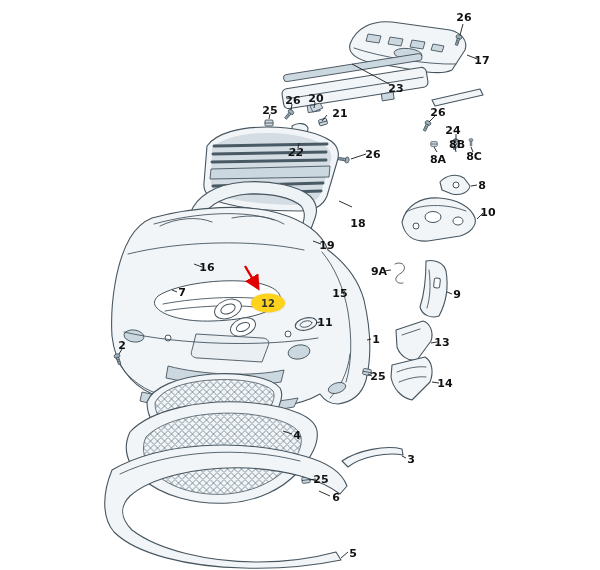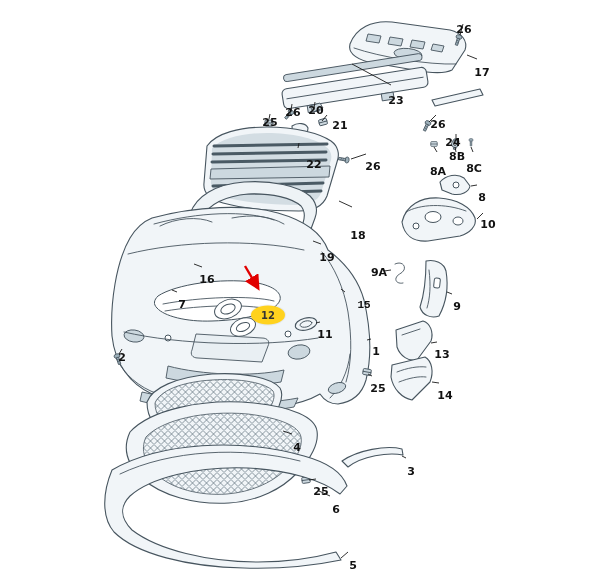--- a/index.html
+++ b/index.html
@@ -1,21 +1,21 @@
 <!DOCTYPE html>
 <html style="--highlight-color: #ffd21e; --arrow-color: #e10000;"><head>
 <meta charset="utf-8">
 <style>
   html,body{margin:0;padding:0;background:#fff;}
   .stage{position:relative;width:600px;height:570px;background:#ffffff;overflow:hidden;
          font-family:"DejaVu Sans","Liberation Sans",sans-serif;}
   .stage svg{position:absolute;left:0;top:0;}
   #callout-layer{position:absolute;left:0;top:0;width:600px;height:570px;pointer-events:none;}
   .callout{position:absolute;transform:translate(-50%,-50%);font-size:11px;font-weight:bold;
-           color:#111;line-height:1;pointer-events:auto;cursor:pointer;white-space:nowrap;margin-top:12px;}
+           color:#111;line-height:1;pointer-events:auto;cursor:pointer;white-space:nowrap;}
   .callout.highlighted{background:var(--highlight-color,#ffd21e);border-radius:50%;
            width:34px;height:19px;display:flex;align-items:center;justify-content:center;
            color:#333;font-size:10px;box-shadow:0 0 0 1px rgba(0,0,0,0.05);}
   
   .ol{fill:#f1f5f8;stroke:#47555f;stroke-width:1.1;stroke-linejoin:round}
   .sh{fill:#ccd8df;stroke:#47555f;stroke-width:0.9;stroke-linejoin:round}
   .wh{fill:#ffffff;stroke:#47555f;stroke-width:1}
   .ln{fill:none;stroke:#47555f;stroke-width:0.9;stroke-linecap:round}
   .dk{fill:#9db0ba;stroke:#47555f;stroke-width:0.8}
   .slats{stroke:#4a5a64;stroke-width:3;fill:none;stroke-linecap:round}
@@ -208,33 +208,33 @@
 <div id="callout-layer">
       <span class="callout" style="left: 464px; top: 17px;">26</span>
       <span class="callout" style="left: 482px; top: 60px;">17</span>
       <span class="callout" style="left: 396px; top: 88px; text-align: center;">23</span>
       <span class="callout" style="left: 293px; top: 100px;">26</span>
       <span class="callout" style="left: 316px; top: 98px;">20</span>
       <span class="callout" style="left: 270px; top: 110px;">25</span>
       <span class="callout" style="left: 340px; top: 113px;">21</span>
       <span class="callout" style="left: 438px; top: 112px;">26</span>
       <span class="callout" style="left: 453px; top: 130px;">24</span>
-      <span class="callout" style="left: 314px; top: 152px;">22</span>
+      <span class="callout" style="left: 296px; top: 152px; font-style: italic;">22</span>
       <span class="callout" style="left: 373px; top: 154px;">26</span>
       <span class="callout" style="left: 438px; top: 159px;">8A</span>
       <span class="callout" style="left: 457px; top: 144px; text-align: right;">8B</span>
       <span class="callout" style="left: 474px; top: 156px;">8C</span>
       <span class="callout" style="left: 482px; top: 185px;">8</span>
       <span class="callout" style="left: 358px; top: 223px;">18</span>
       <span class="callout" style="left: 488px; top: 212px;">10</span>
       <span class="callout" style="left: 327px; top: 245px;">19</span>
       <span class="callout" style="left: 207px; top: 267px;">16</span>
-      <span class="callout" style="left: 379px; top: 260px;">9A</span>
+      <span class="callout" style="left: 379px; top: 271px;">9A</span>
       <span class="callout" style="left: 182px; top: 292px;">7</span>
-      <span class="callout" style="left: 364px; top: 293px; font-family: Liberation Mono, monospace;">15</span>
+      <span class="callout" style="left: 340px; top: 293px;">15</span>
       <span class="callout" style="left: 457px; top: 294px;">9</span>
       <span class="callout highlighted" style="left: 268px; top: 303px;">12</span>
       <span class="callout" style="left: 325px; top: 322px; text-align: center;">11</span>
       <span class="callout" style="left: 376px; top: 339px;">1</span>
       <span class="callout" style="left: 442px; top: 342px;">13</span>
       <span class="callout" style="left: 122px; top: 345px;">2</span>
       <span class="callout" style="left: 378px; top: 376px;">25</span>
       <span class="callout" style="left: 445px; top: 383px;">14</span>
       <span class="callout" style="left: 297px; top: 435px;">4</span>
       <span class="callout" style="left: 411px; top: 459px;">3</span>

